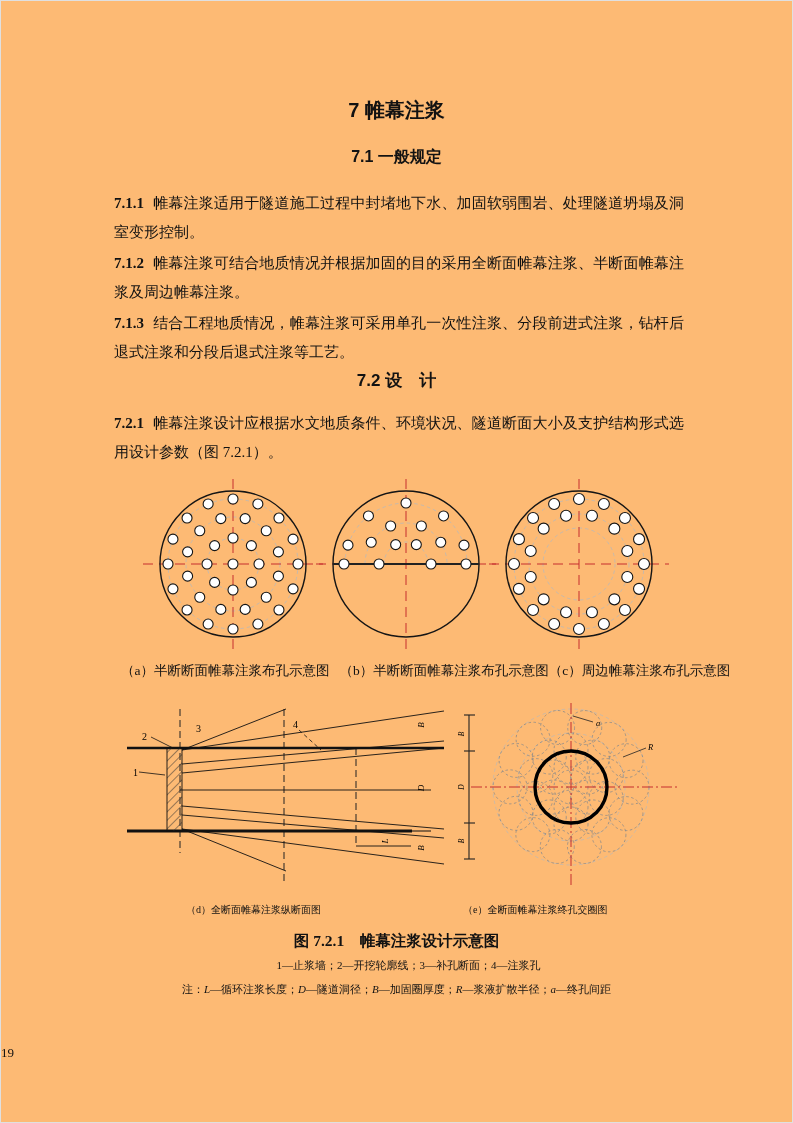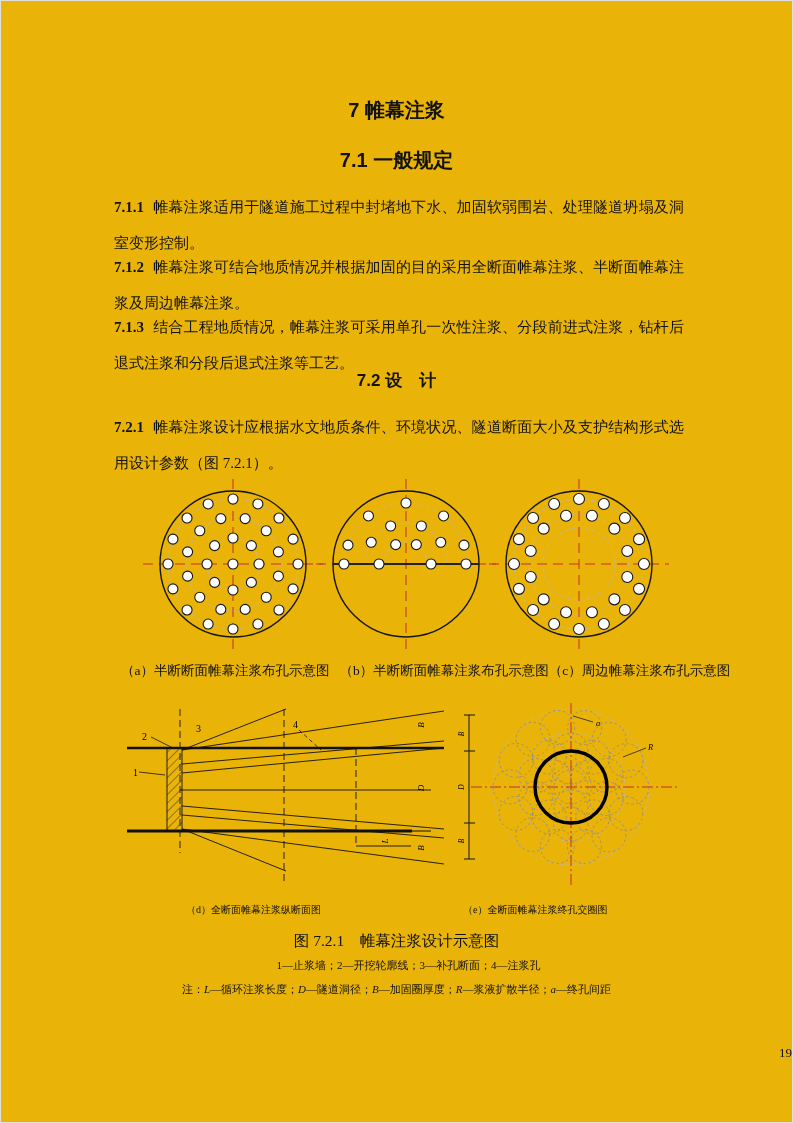--- a/index.html
+++ b/index.html
@@ -1,42 +1,42 @@
 <!DOCTYPE html>
 <html><head>
 <meta charset="utf-8">
 <style>
   html,body{margin:0;padding:0;background:#fff;}
   .page{
-    position:relative;width:793px;height:1123px;background:#eab308;
+    position:relative;width:793px;height:1123px;background:#fdba74;
     font-family:"Liberation Serif","DejaVu Serif",serif;color:#121212;
     box-sizing:border-box;border:1px solid #e0e0e0;overflow:hidden;
   }
   .heading{position:absolute;left:0;width:100%;text-align:center;
     font-family:"Liberation Sans","DejaVu Sans",sans-serif;font-weight:bold;margin:0;}
   .h-chapter{top:96px;font-size:20px;}
-  .h-sec71{top:146px;font-size:20px;}
+  .h-sec71{top:146px;font-size:16px;}
   .h-sec72{top:368px;font-size:17px;text-align:center;}
   .clause{position:absolute;left:113px;width:570px;margin:0;
-    font-size:15px;line-height:36px;text-align:justify;}
+    font-size:15px;line-height:29px;text-align:justify;}
   .clause .num{font-weight:bold;margin-right:9px;}
   .c1{top:188px}.c2{top:248px}.c3{top:308px}.c4{top:408px}
   .figsvg{position:absolute;}
   .fa{left:139px;top:474px}.fb{left:312px;top:474px}.fc{left:485px;top:474px}
   .fd{left:98px;top:700px}.fe{left:455px;top:698px}
   .cap-abc{position:absolute;top:661px;left:120px;font-size:13.5px;white-space:nowrap;}
   .cap-abc .cap-a{margin-right:10px;}
   .cap-de{position:absolute;top:902px;font-size:10px;white-space:nowrap;}
   .cap-d{left:185px}.cap-e{left:462px}
   .fig-title{position:absolute;top:930px;left:0;width:100%;text-align:center;
-    font-size:15.5px;font-weight:normal;margin:0;}
+    font-size:15.5px;font-weight:bold;margin:0;}
   .fig-legend{position:absolute;top:957px;left:0;width:100%;text-align:center;font-size:11px;padding-left:12px;}
   .fig-note{position:absolute;top:981px;left:0;width:100%;text-align:center;font-size:11px;}
   .fig-note i{font-family:"Liberation Serif",serif;font-style:italic;}
-  .pageno{position:absolute;top:1044px;left:0;width:100%;text-align:right;font-size:13px;}
+  .pageno{position:absolute;top:1044px;left:0;width:100%;text-align:left;font-size:13px;}
   svg text{font-family:"Liberation Serif","DejaVu Serif",serif;}
 </style>
 </head>
 <body>
 
 <div class="page">
 
   <h1 class="heading h-chapter">7 帷幕注浆</h1>
   <h2 class="heading h-sec71">7.1 一般规定</h2>
 

